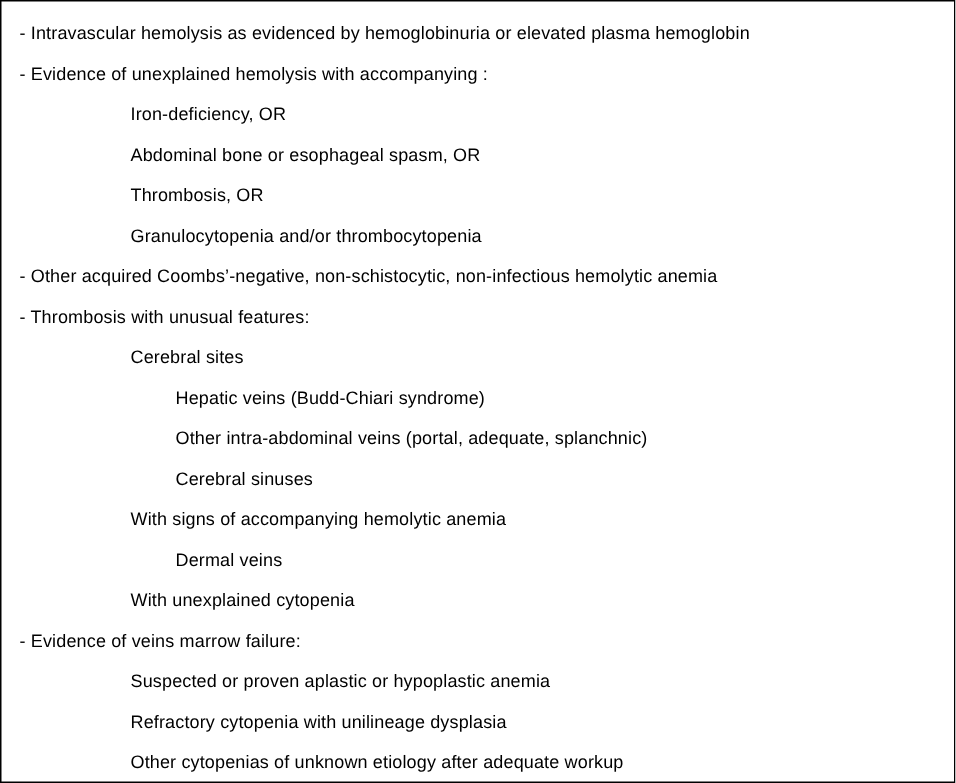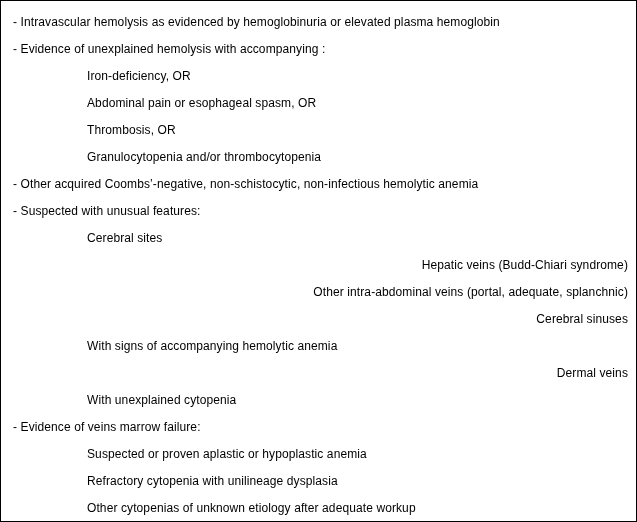--- a/index.html
+++ b/index.html
@@ -23,35 +23,35 @@
     padding: 8px 8px 0 8px;
   }
   .line {
     font-size: 12px;
     line-height: 27px;
     white-space: nowrap;
     letter-spacing: 0.1px;
   }
   .indent-0 { padding-left: 4px; }
   .indent-1 { padding-left: 78px; }
-  .indent-2 { padding-left: 108px; text-align: right; }
+  .indent-2 { padding-left: 108px; }
 </style>
 </head>
 <body>
 
 <div id="doc">
   <div>
     <div class="line indent-0">- Intravascular hemolysis as evidenced by hemoglobinuria or elevated plasma hemoglobin</div>
     <div class="line indent-0">- Evidence of unexplained hemolysis with accompanying :</div>
     <div class="line indent-1">Iron-deficiency, OR</div>
-    <div class="line indent-1">Abdominal pain or esophageal spasm, OR</div>
+    <div class="line indent-1">Abdominal bone or esophageal spasm, OR</div>
     <div class="line indent-1">Thrombosis, OR</div>
     <div class="line indent-1">Granulocytopenia and/or thrombocytopenia</div>
     <div class="line indent-0">- Other acquired Coombs’-negative, non-schistocytic, non-infectious hemolytic anemia</div>
-    <div class="line indent-0">- Suspected with unusual features:</div>
+    <div class="line indent-0">- Thrombosis with unusual features:</div>
     <div class="line indent-1">Cerebral sites</div>
     <div class="line indent-2">Hepatic veins (Budd-Chiari syndrome)</div>
     <div class="line indent-2">Other intra-abdominal veins (portal, adequate, splanchnic)</div>
     <div class="line indent-2">Cerebral sinuses</div>
     <div class="line indent-1">With signs of accompanying hemolytic anemia</div>
     <div class="line indent-2">Dermal veins</div>
     <div class="line indent-1">With unexplained cytopenia</div>
     <div class="line indent-0">- Evidence of veins marrow failure:</div>
     <div class="line indent-1">Suspected or proven aplastic or hypoplastic anemia</div>
     <div class="line indent-1">Refractory cytopenia with unilineage dysplasia</div>

